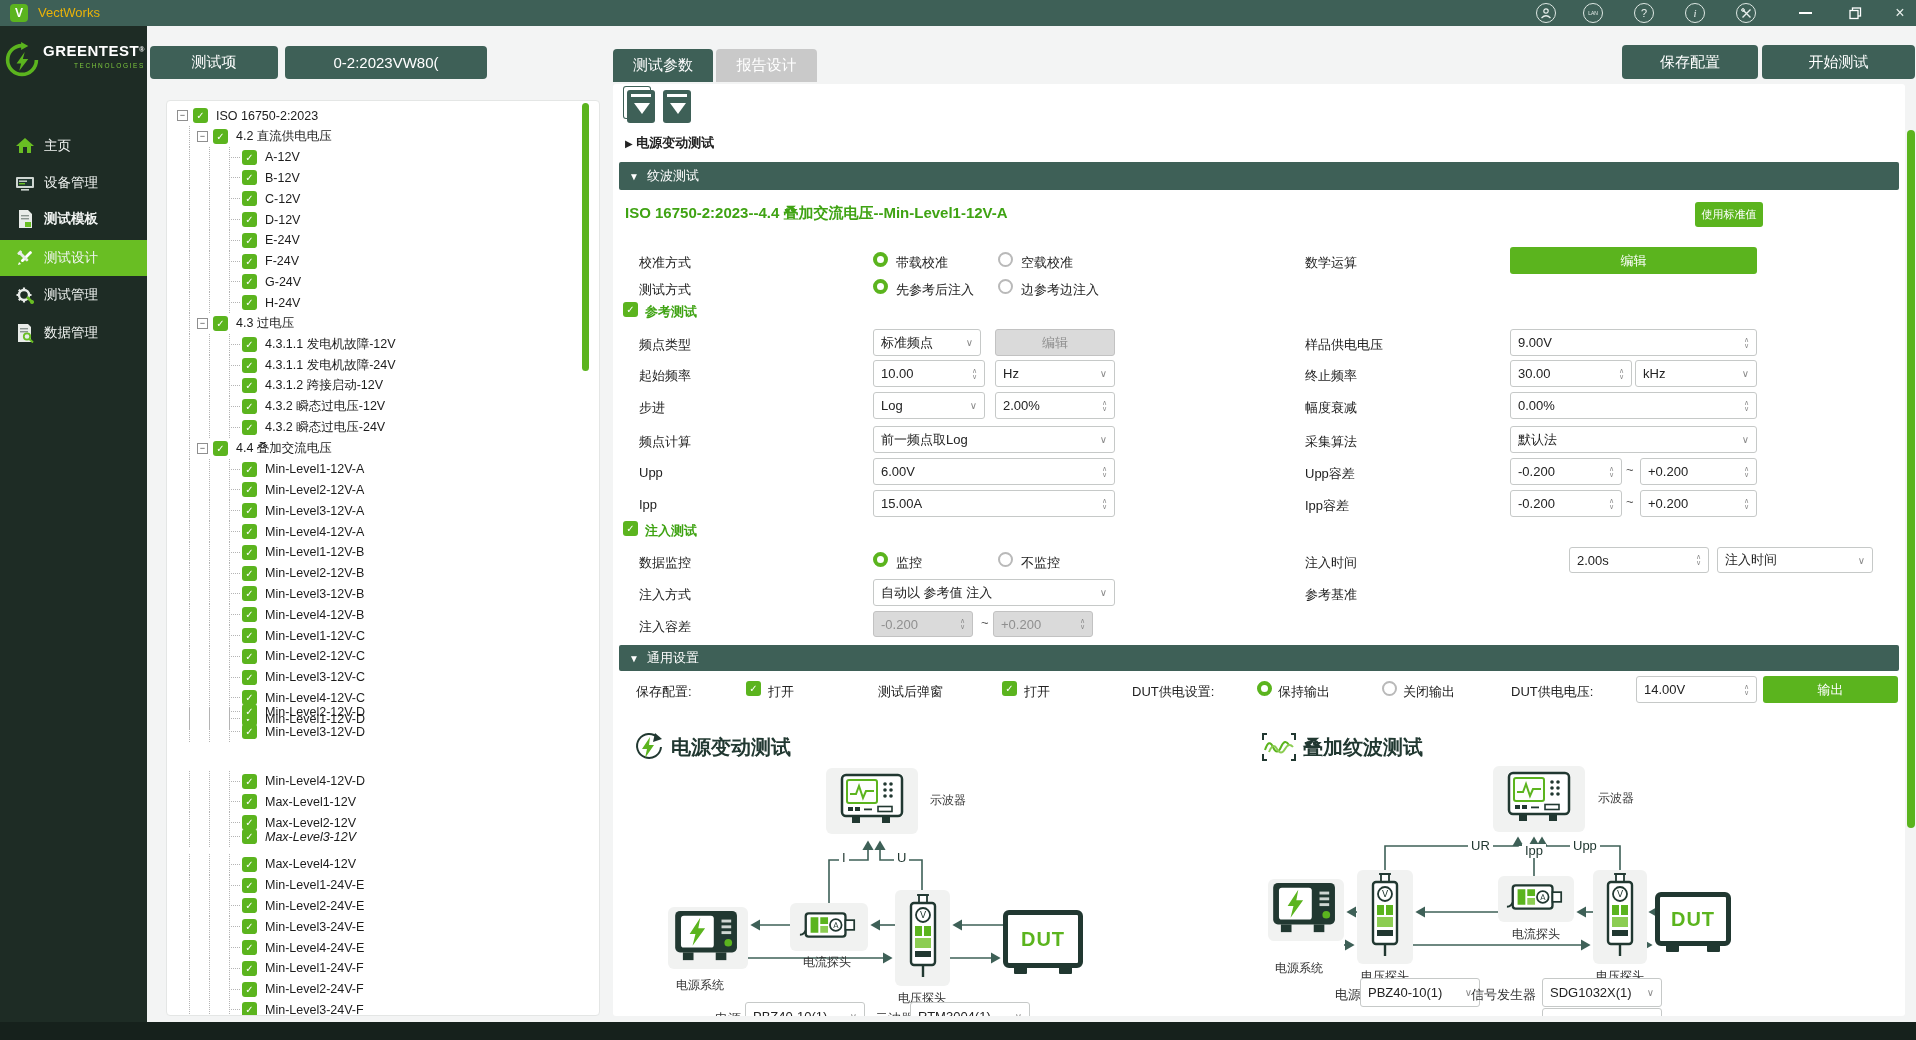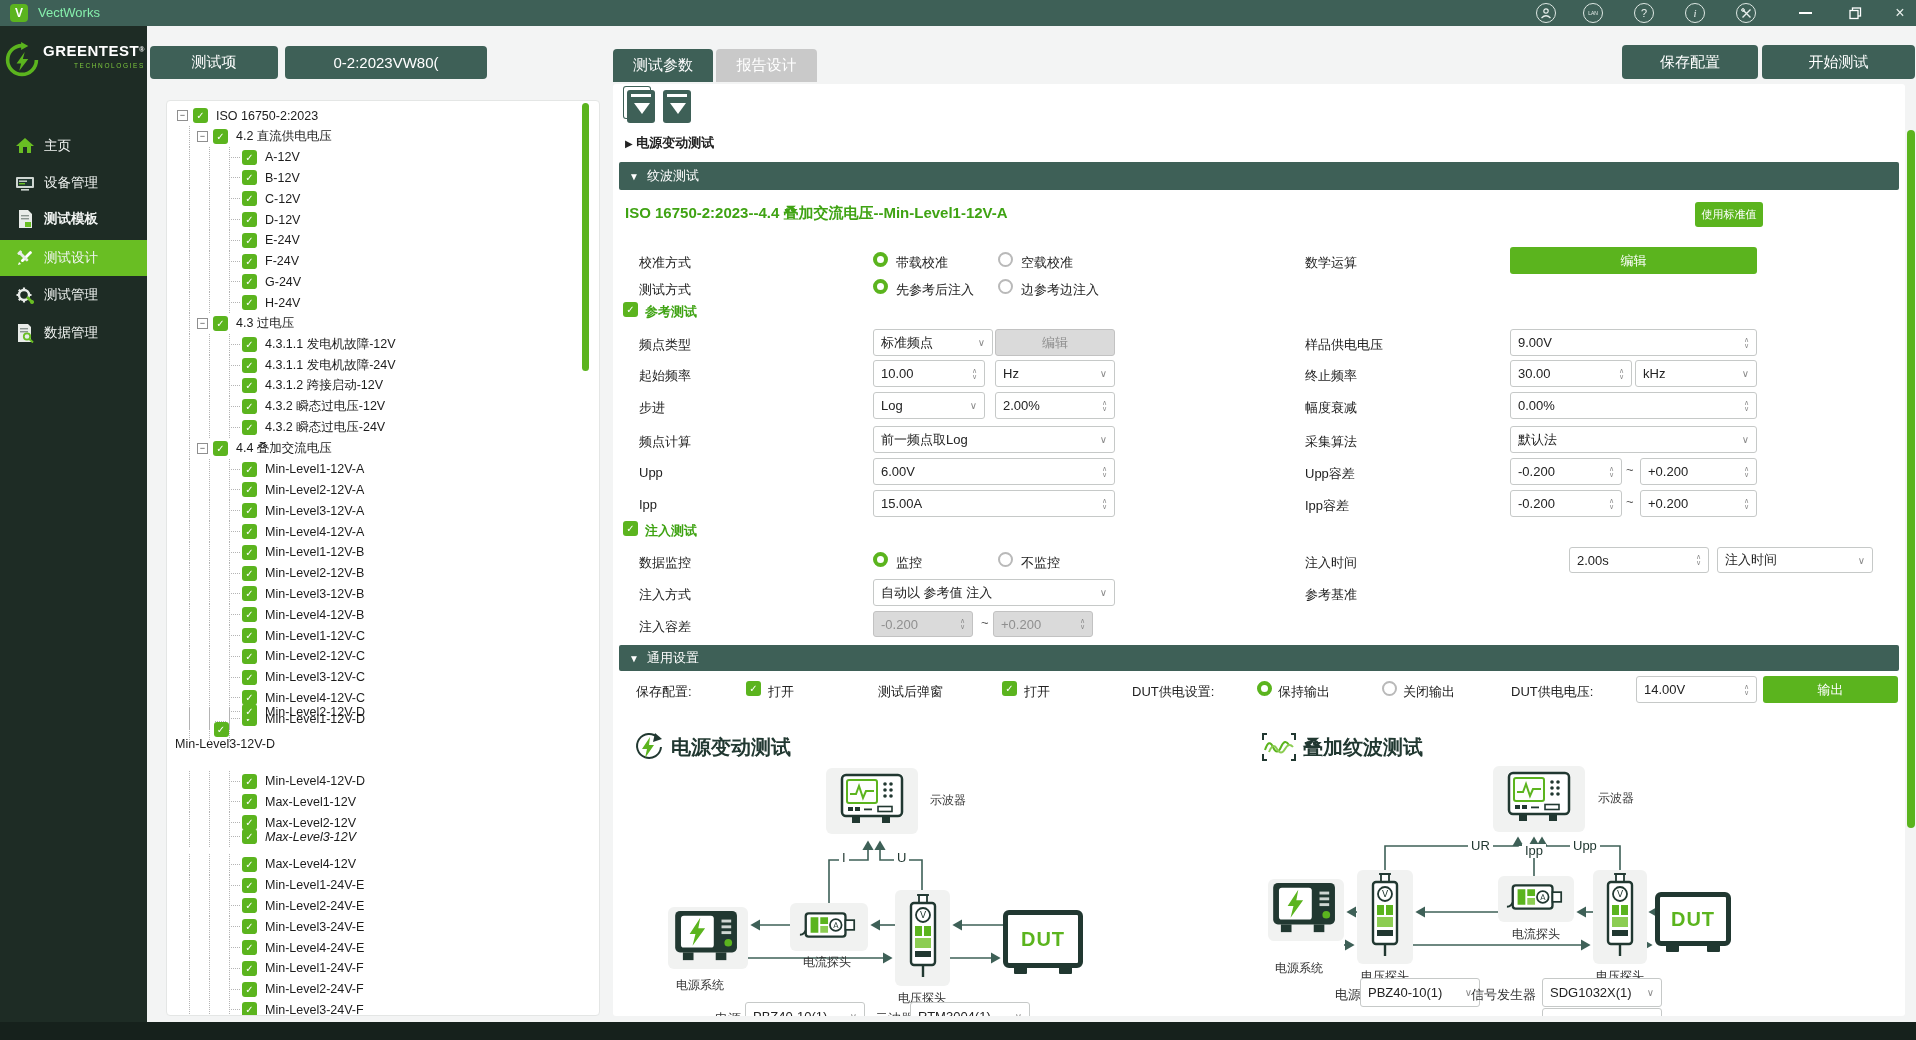--- a/index.html
+++ b/index.html
@@ -4,21 +4,21 @@
 <style>
   html,body{margin:0;padding:0;background:#888;}
   *{box-sizing:border-box;}
   #screen{position:relative;width:1916px;height:1040px;background:#f3f4f4;overflow:hidden;
     font-family:"Liberation Sans","DejaVu Sans",sans-serif;-webkit-font-smoothing:antialiased;}
   .abs{position:absolute;}
   
   #titlebar{position:absolute;left:0;top:0;width:1916px;height:26px;background:#3e6057;display:flex;align-items:center;}
   #app-logo{position:absolute;left:10px;top:4px;width:18px;height:18px;background:#5bb41e;border-radius:4px;color:#fff;
     font-size:12px;font-weight:bold;display:flex;align-items:center;justify-content:center;}
-  #app-title{position:absolute;left:38px;top:5px;color:#86efac;font-size:13px;}
+  #app-title{position:absolute;left:38px;top:5px;color:#eab308;font-size:13px;}
   .wicon{position:absolute;top:3px;width:20px;height:20px;color:#e8efec;display:flex;align-items:center;justify-content:center;}
   .circ{border:1px solid #dfe8e4;border-radius:50%;font-size:11px;}
   
   #sidebar{position:absolute;left:0;top:26px;width:147px;height:996px;background:#1e2c25;}
   #brand{position:absolute;left:4px;top:16px;width:140px;display:flex;align-items:flex-start;}
   #brand-text{margin-left:3px;}
   #brand-name{color:#fff;font-size:15px;font-weight:bold;letter-spacing:.5px;line-height:15px;}
   #brand-reg{color:#fff;font-size:7px;vertical-align:top;}
   #brand-sub{color:#7cc63e;font-size:6.5px;letter-spacing:1.6px;text-align:right;margin-top:2px;}
   .side-item{position:absolute;left:0;width:147px;height:36px;display:flex;align-items:center;color:#f2f5f3;font-size:13.5px;cursor:default;}
@@ -469,21 +469,21 @@
         </div>
         <div class="trow" style="top: 600px; text-align: center;">
           <span class="guide" style="left:22px;"></span>
           <span class="guide" style="left:42px;"></span>
           <span class="guide" style="left:62px;"></span>
           <span style="width:62px;flex:0 0 auto;"></span>
           <span class="stub"></span>
           <span class="cb"></span>
           <span class="tlabel">Min-Level2-12V-D</span>
         </div>
-        <div class="trow" style="top: 620px; flex-direction: column;">
+        <div class="trow" style="top: 620px;">
           <span class="guide" style="left:22px;"></span>
           <span class="guide" style="left:42px;"></span>
           <span class="guide" style="left:62px;"></span>
           <span style="width:62px;flex:0 0 auto;"></span>
           <span class="stub"></span>
           <span class="cb"></span>
           <span class="tlabel">Min-Level3-12V-D</span>
         </div>
         <div class="trow" style="top: 669.6px;">
           <span class="guide" style="left:22px;"></span>
@@ -623,21 +623,21 @@
     <div class="lbl" style="left:26px;top:197px;">测试方式</div>
     <span class="radio on" style="left:260px;top:195px;"></span>
     <div class="lbl" style="left:283px;top:197px;">先参考后注入</div>
     <span class="radio off" style="left:385px;top:195px;"></span>
     <div class="lbl" style="left:408px;top:197px;">边参考边注入</div>
 
     <span class="cb scb" style="left:10px;top:218px;"></span>
     <div class="lbl glabel" style="left:32px;top:219px;">参考测试</div>
 
     <div class="lbl" style="left:26px;top:252px;">频点类型</div>
-    <div class="inp" style="left:260px;top:245px;width:120px;">
+    <div class="inp" style="left:260px;top:245px;width:108px;">
         <span>标准频点</span>
         <span class="car">∨</span>
       </div>
     <div class="inp dis" style="left:382px;top:245px;width:120px;justify-content:center;">编辑</div>
 
     <div class="lbl" style="left:26px;top:283px;">起始频率</div>
     <div class="inp" style="left:260px;top:276px;width:112px;">
         <span>10.00</span>
         <span class="ud">
           <i>∧</i>

